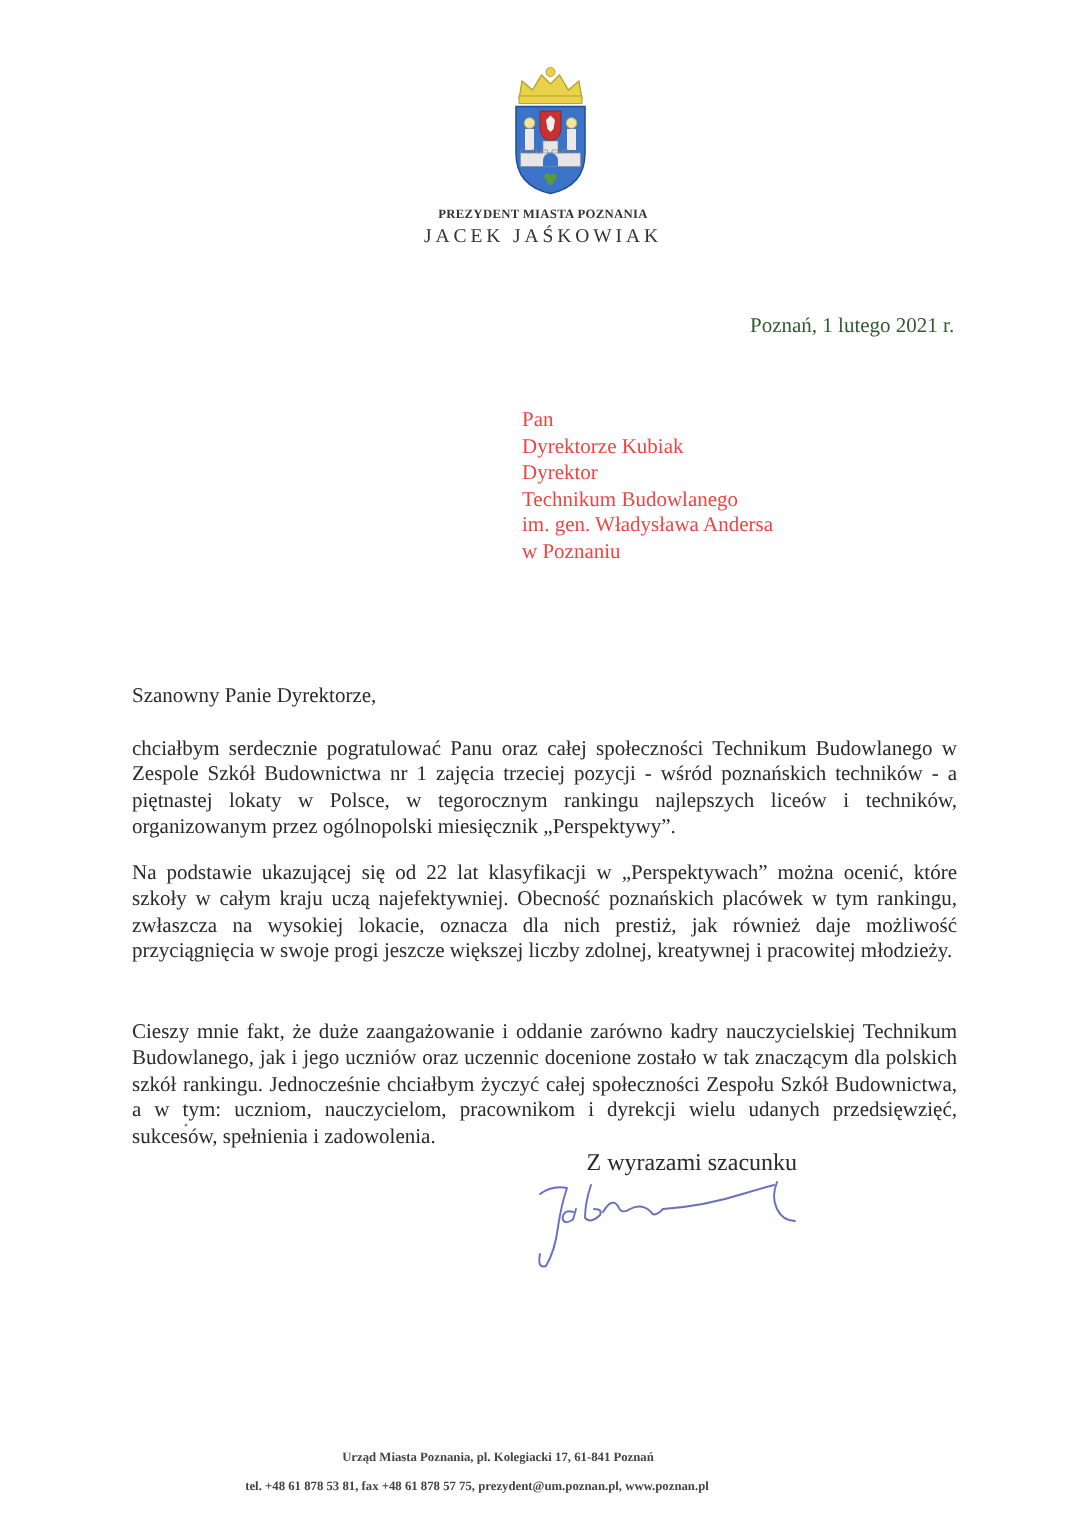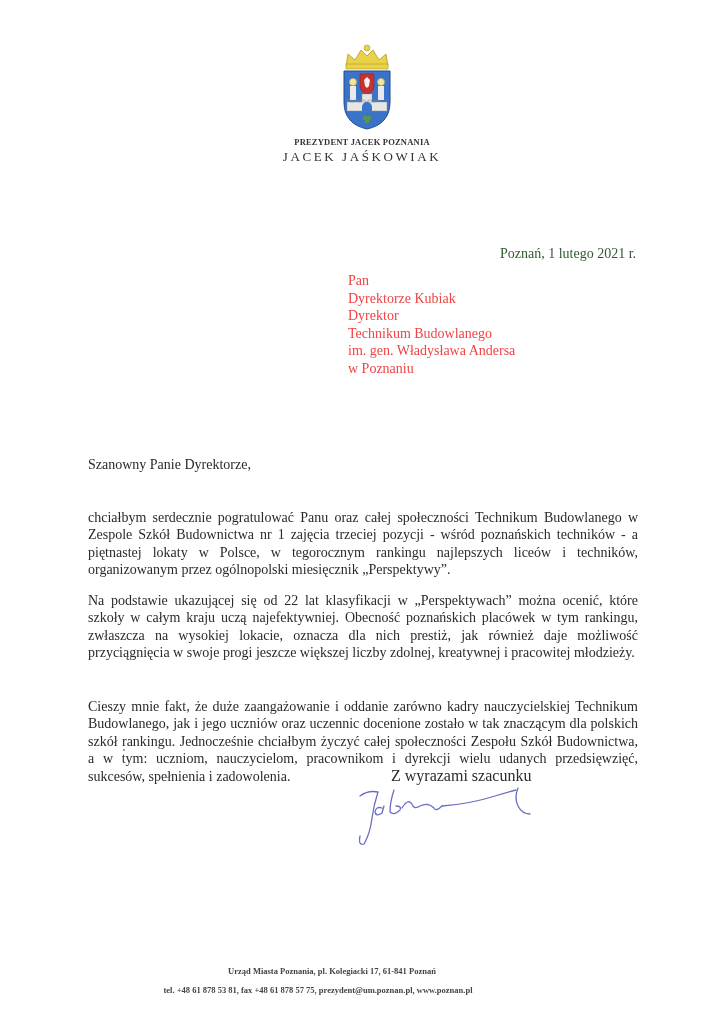--- a/index.html
+++ b/index.html
@@ -10,33 +10,32 @@
   .crest { position: absolute; left: 338px; top: 44px; width: 58px; height: 86px; }
   .office-title {
     position: absolute; top: 137px; left: 0; width: 724px; text-align: center;
     font-size: 8.5px; font-weight: bold; letter-spacing: 0.2px; color: #333;
   }
   .president-name {
     position: absolute; top: 149px; left: 0; width: 724px; text-align: center;
     font-size: 13px; letter-spacing: 2.6px; color: #333;
   }
   .date {
-    position: absolute; top: 210px; left: 500px; font-size: 14px; color: #2f5a2f; margin-top: 36px;
+    position: absolute; top: 210px; left: 500px; font-size: 14px; color: #2f5a2f;
   }
   .addressee {
     position: absolute; top: 272px; left: 348px; font-size: 14px; line-height: 17.6px; color: #ef4444;
   }
   .addressee div { white-space: nowrap; }
   .salutation {
     position: absolute; top: 457px; left: 88px; font-size: 14px;
   }
   .body-text {
     position: absolute; left: 88px; width: 550px; font-size: 14px; line-height: 17.4px;
     text-align: justify;
-    margin-top: 18px;
   }
   .p1 { top: 491px; }
   .p2 { top: 574px; }
   .p3 { top: 680px; }
   .closing {
     position: absolute; top: 767px; left: 391px; font-size: 16px;
   }
   .signature { position: absolute; left: 350px; top: 784px; width: 200px; height: 65px; }
   .footer-address {
     position: absolute; top: 966px; left: 0; width: 664px; text-align: center;
@@ -70,21 +69,21 @@
   <rect x="24" y="50" width="10" height="12" fill="#e6e6e6" stroke="#888" stroke-width="0.4"></rect>
   <rect x="9" y="58" width="40" height="9" fill="#e6e6e6" stroke="#888" stroke-width="0.4"></rect>
   <path d="M9 58 v-2 h4 v2 h3 v-2 h4 v2 h3 v-2 h4 v2 h3 v-2 h4 v2 h3 v-2 h4 v2" fill="none" stroke="#888" stroke-width="0.5"></path>
   <path d="M24 67 v-4 a5 5 0 0 1 10 0 v4 Z" fill="#3b73c8"></path>
 
   <circle cx="27" cy="74" r="2.2" fill="#5a9a3a"></circle>
   <circle cx="31" cy="74" r="2.2" fill="#5a9a3a"></circle>
   <circle cx="29" cy="77" r="2.2" fill="#5a9a3a"></circle>
 </svg>
 
-<div class="office-title">PREZYDENT JACEK POZNANIA</div>
+<div class="office-title">PREZYDENT MIASTA POZNANIA</div>
 <div class="president-name">JACEK JAŚKOWIAK</div>
 
 <div class="date">Poznań, 1 lutego 2021 r.</div>
 
 <div class="addressee">
   <div>Pan</div>
   <div>Dyrektorze Kubiak</div>
   <div>Dyrektor</div>
   <div>Technikum Budowlanego</div>
   <div>im. gen. Władysława Andersa</div>

